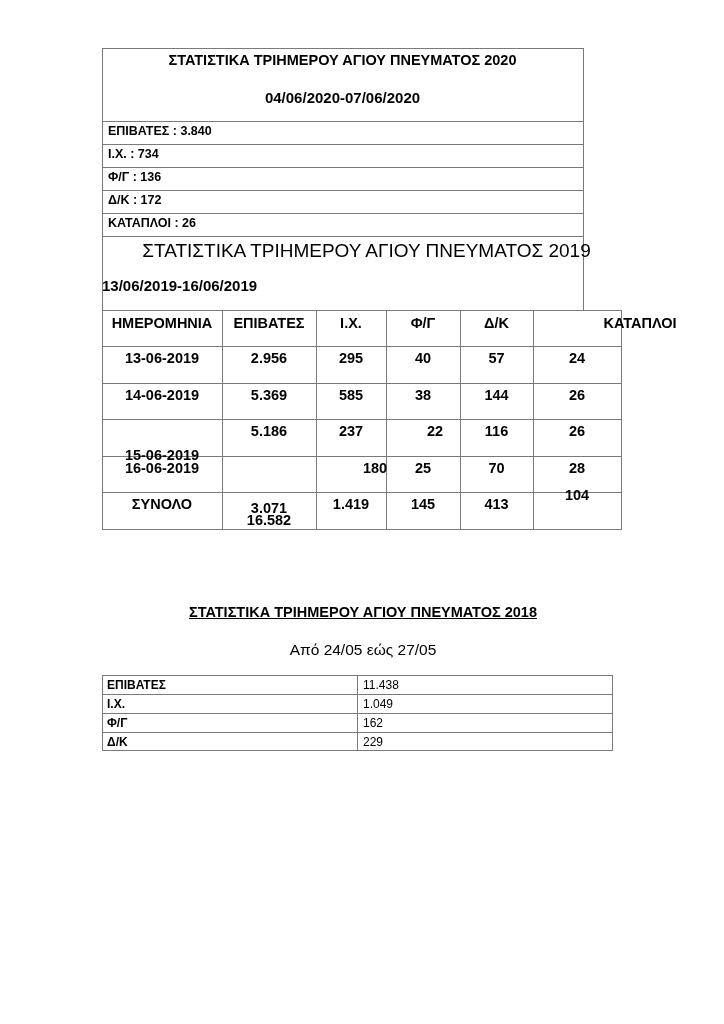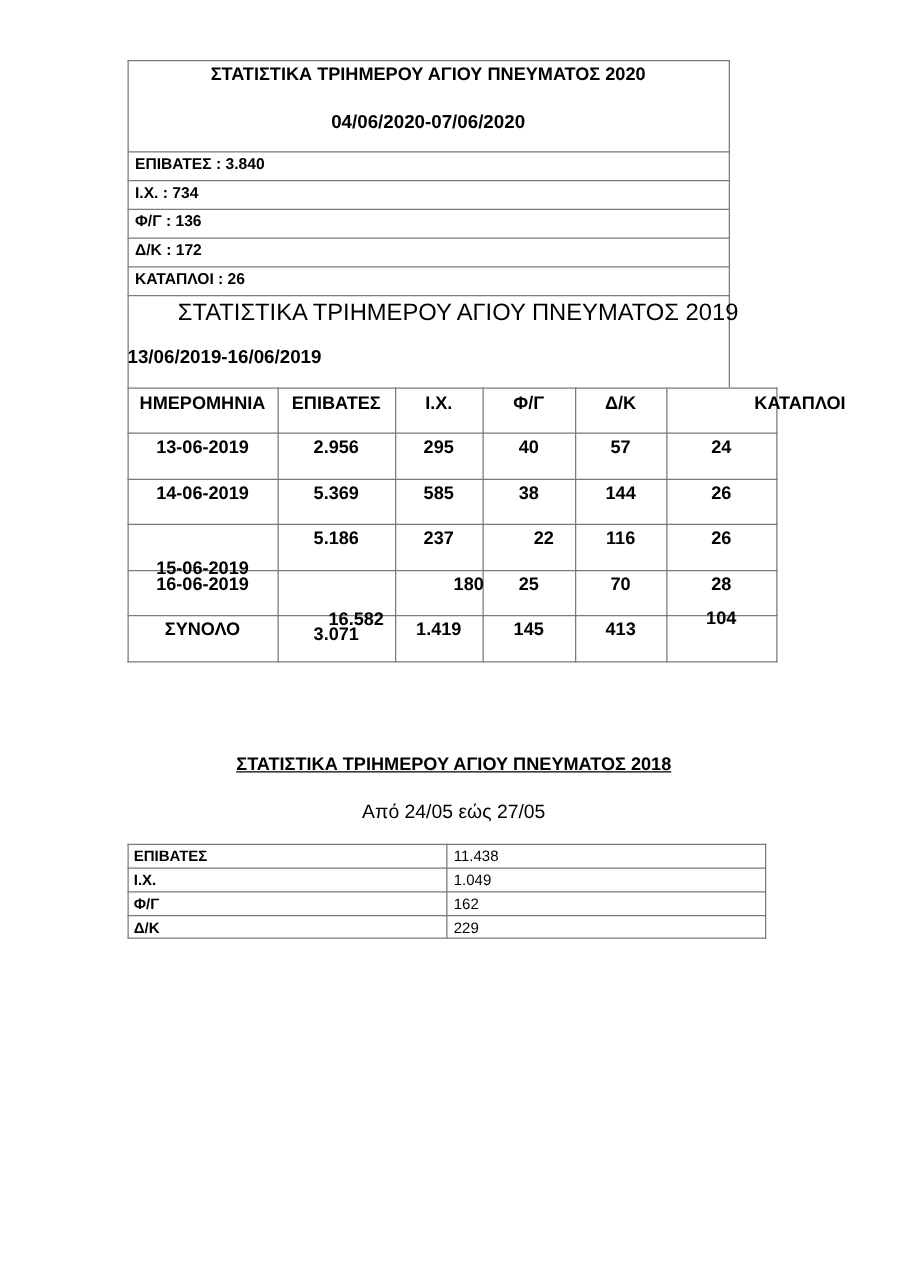--- a/index.html
+++ b/index.html
@@ -109,21 +109,21 @@
       <div class="cell" style="left:102px; width:120px; top:460px;">16-06-2019</div>
       <div class="cell" style="left:222px; width:94px; top:460px;margin-top:40px;">3.071</div>
       <div class="cell" style="left:316px; width:70px; top:460px;padding-left:24px;">180</div>
       <div class="cell" style="left:386px; width:74px; top:460px;">25</div>
       <div class="cell" style="left:460px; width:73px; top:460px;">70</div>
       <div class="cell" style="left:533px; width:88px; top:460px;">28</div>
     </div>
 
     <div>
       <div class="cell" style="left:102px; width:120px; top:496px;">ΣΥΝΟΛΟ</div>
-      <div class="cell" style="left:222px; width:94px; top:488px;padding-left:16px;">16.582</div>
+      <div class="cell" style="left:222px; width:94px; top:512px;">16.582</div>
       <div class="cell" style="left:316px; width:70px; top:496px;">1.419</div>
       <div class="cell" style="left:386px; width:74px; top:496px;">145</div>
       <div class="cell" style="left:460px; width:73px; top:496px;">413</div>
       <div class="cell" style="left:533px; width:88px; top:487px;">104</div>
     </div>
   </div>
 </div>
 
 <div>
   <div class="txt t2018-title">ΣΤΑΤΙΣΤΙΚΑ ΤΡΙΗΜΕΡΟΥ  ΑΓΙΟΥ ΠΝΕΥΜΑΤΟΣ  2018</div>

